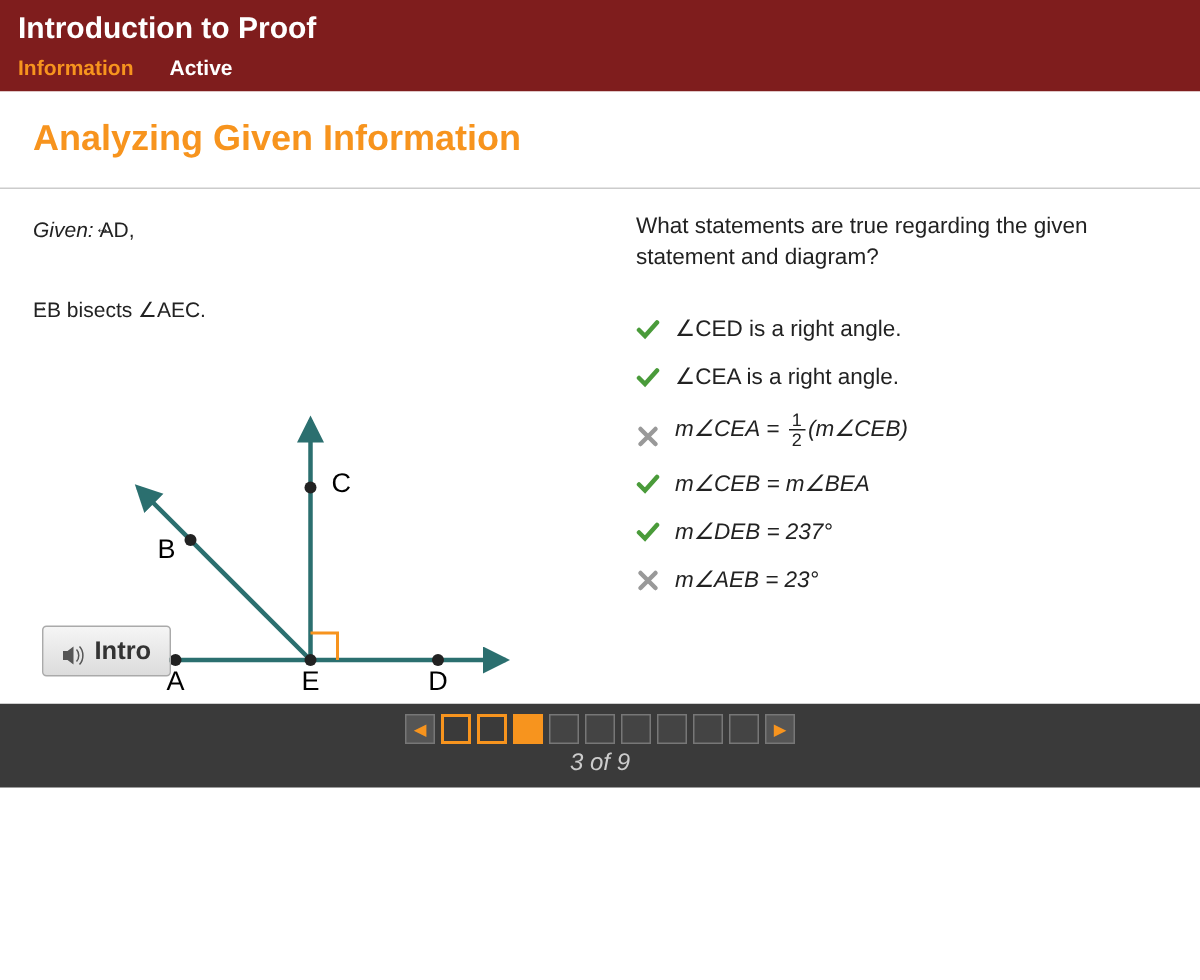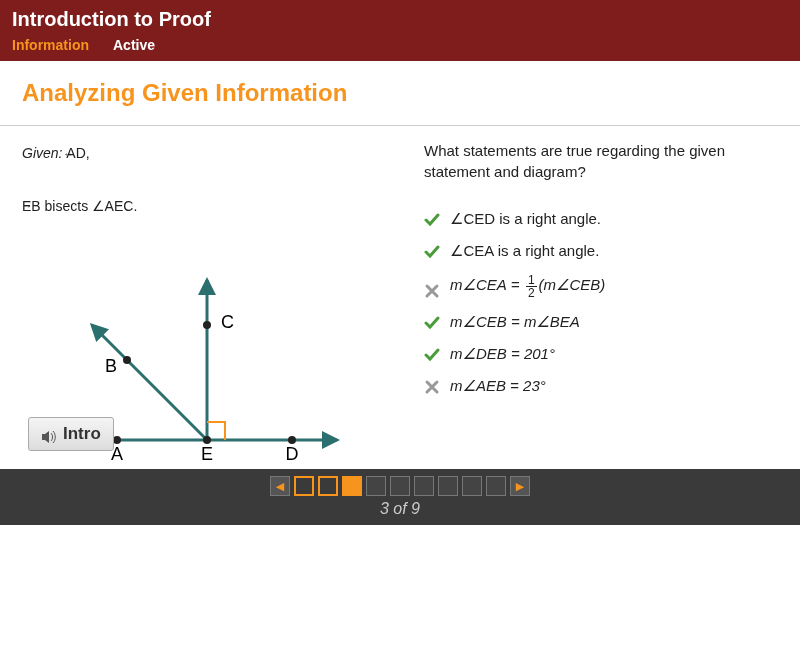--- a/index.html
+++ b/index.html
@@ -126,21 +126,21 @@
           <svg class="mark" viewBox="0 0 16 16">
               <path d="M2 8 L6 12 L14 3" stroke="#4a9b3a" stroke-width="3" fill="none" stroke-linecap="round"></path>
             </svg>
           <span class="mathit">m∠CEB = m∠BEA</span>
         </div>
 
         <div class="ans">
           <svg class="mark" viewBox="0 0 16 16">
               <path d="M2 8 L6 12 L14 3" stroke="#4a9b3a" stroke-width="3" fill="none" stroke-linecap="round"></path>
             </svg>
-          <span class="mathit">m∠DEB = 201°</span>
+          <span class="mathit">m∠DEB = 237°</span>
         </div>
 
         <div class="ans">
           <svg class="mark" viewBox="0 0 16 16">
               <path d="M3 3 L13 13 M13 3 L3 13" stroke="#999" stroke-width="3" stroke-linecap="round"></path>
             </svg>
           <span class="mathit">m∠AEB = 23°</span>
         </div>
       </div>
     </div>

